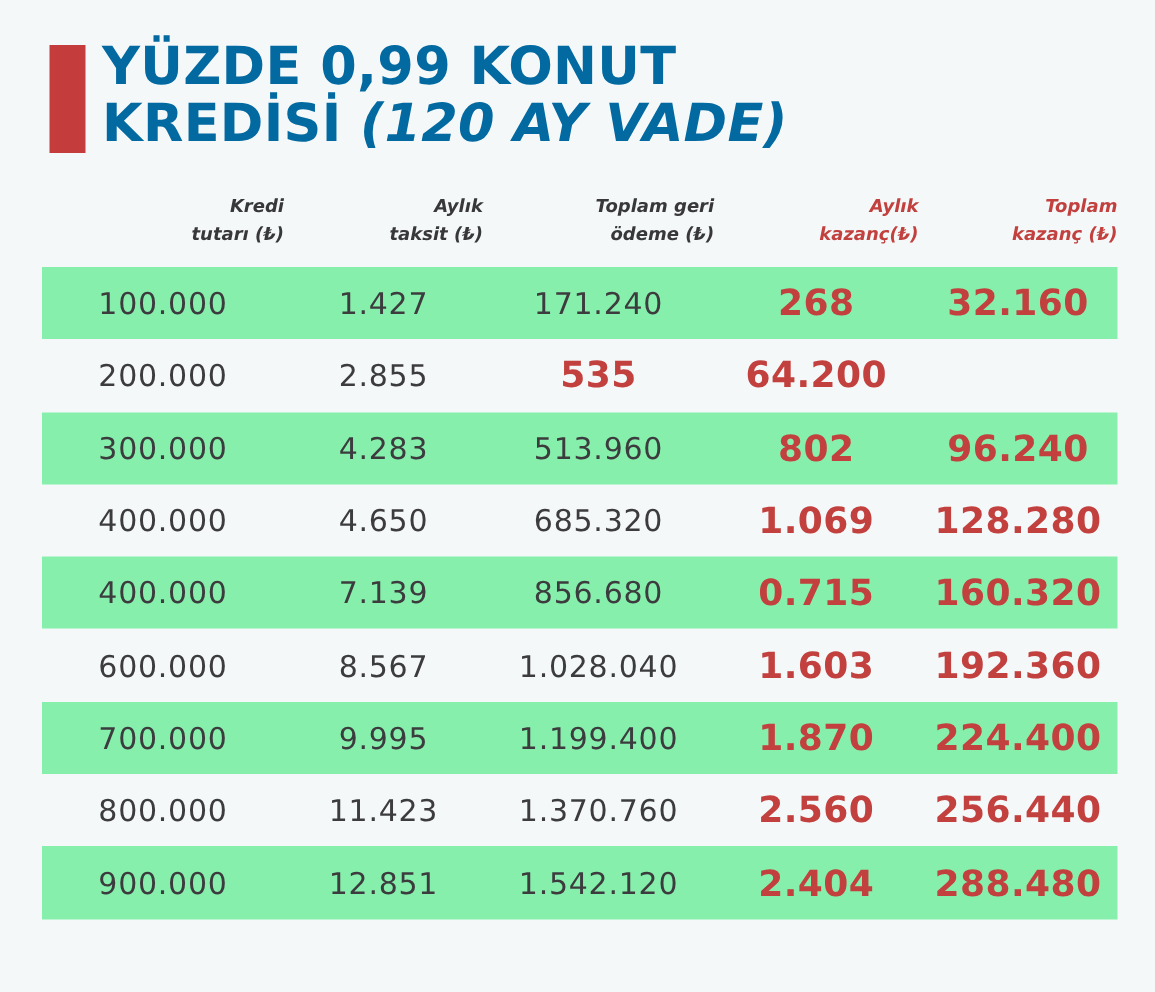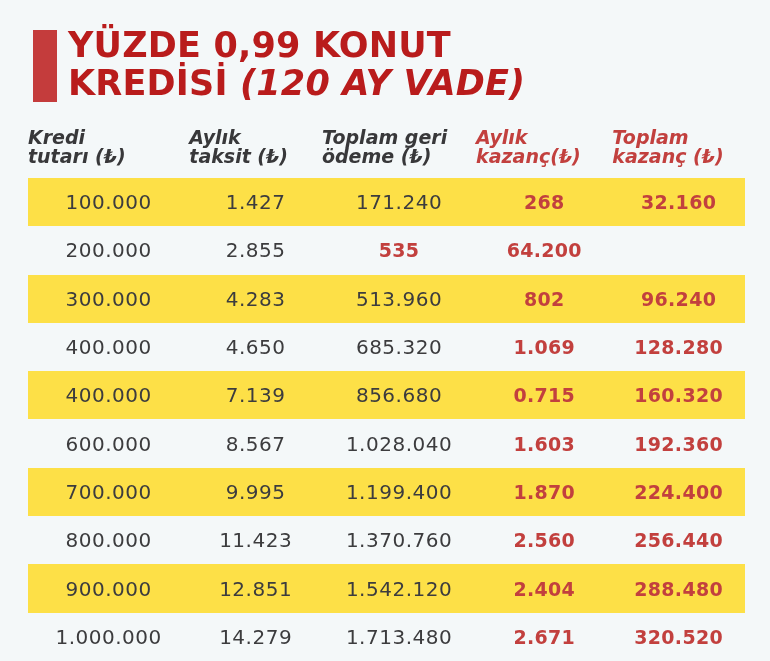--- a/index.html
+++ b/index.html
@@ -24,64 +24,64 @@
     flex: none;
     width: 24px;
     height: 72px;
     background: #c43c3c;
   }
   h1.title {
     margin: -4px 0 0 11px;
     font-size: 35px;
     line-height: 38px;
     font-weight: bold;
-    color: #b91c1c;
+    color: #0369a1;
     letter-spacing: 0.2px;
   }
   .t-line { display: block; }
   .t-note { font-style: italic; }
 
   
   .table {
     margin: 23px 25px 0 28px;
     width: 717px;
   }
   .row {
     display: grid;
     grid-template-columns: 22.5% 18.5% 21.5% 19% 18.5%;
     align-items: center;
   }
   .thead {
     margin-bottom: 9px;
     min-height: 44px;
   }
   .hcell {
-    text-align: left;
-    font-size: 19px;
+    text-align: right;
+    font-size: 12px;
     line-height: 19px;
     font-weight: bold;
     font-style: italic;
     white-space: pre-line;
     color: #38383a;
   }
   .hcell.red { color: #c2403e; }
 
   .trow { height: 48.3px; }
-  .trow.banded { background: #fde047; }
+  .trow.banded { background: #86efac; }
 
   .cell {
     text-align: center;
     font-size: 20px;
     color: #3c3c3e;
     letter-spacing: 0.5px;
   }
   .cell.red {
     color: #c2403e;
     font-weight: bold;
-    font-size: 19px;
+    font-size: 24px;
     letter-spacing: 0.3px;
   }
 </style>
 </head>
 <body>
 
 <header class="title-block">
   <div class="accent-bar"></div>
   <h1 class="title">
     <span class="t-line">YÜZDE 0,99 KONUT</span>
@@ -159,21 +159,14 @@
     <div class="cell red">2.560</div>
     <div class="cell red">256.440</div>
   </div>
       <div class="row trow banded">
     <div class="cell dark">900.000</div>
     <div class="cell dark">12.851</div>
     <div class="cell dark">1.542.120</div>
     <div class="cell red">2.404</div>
     <div class="cell red">288.480</div>
   </div>
-      <div class="row trow">
-    <div class="cell dark">1.000.000</div>
-    <div class="cell dark">14.279</div>
-    <div class="cell dark">1.713.480</div>
-    <div class="cell red">2.671</div>
-    <div class="cell red">320.520</div>
-  </div>
     </div>
 </div>
 
 </body></html>

